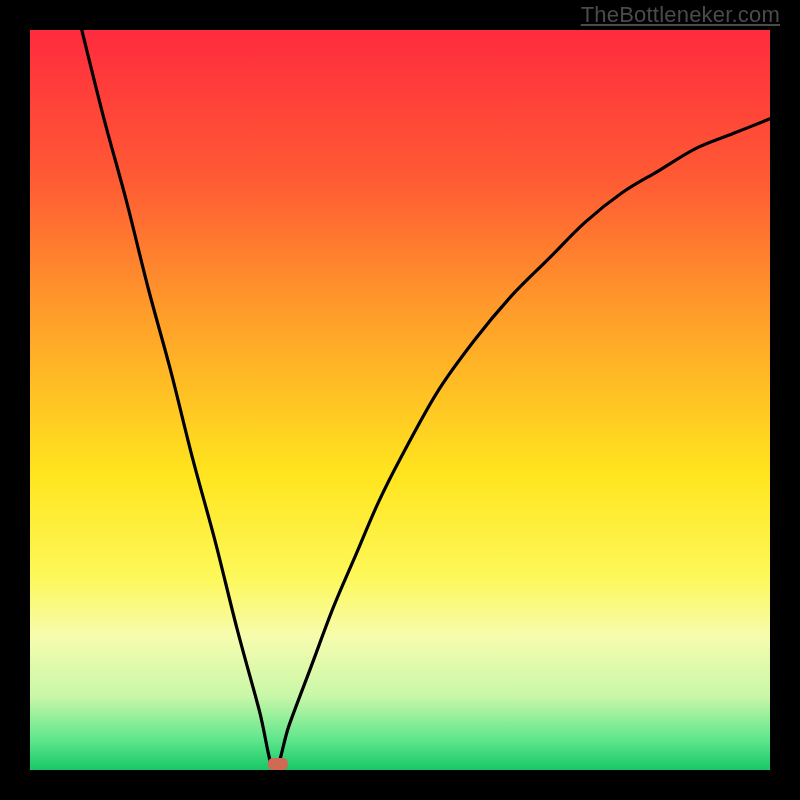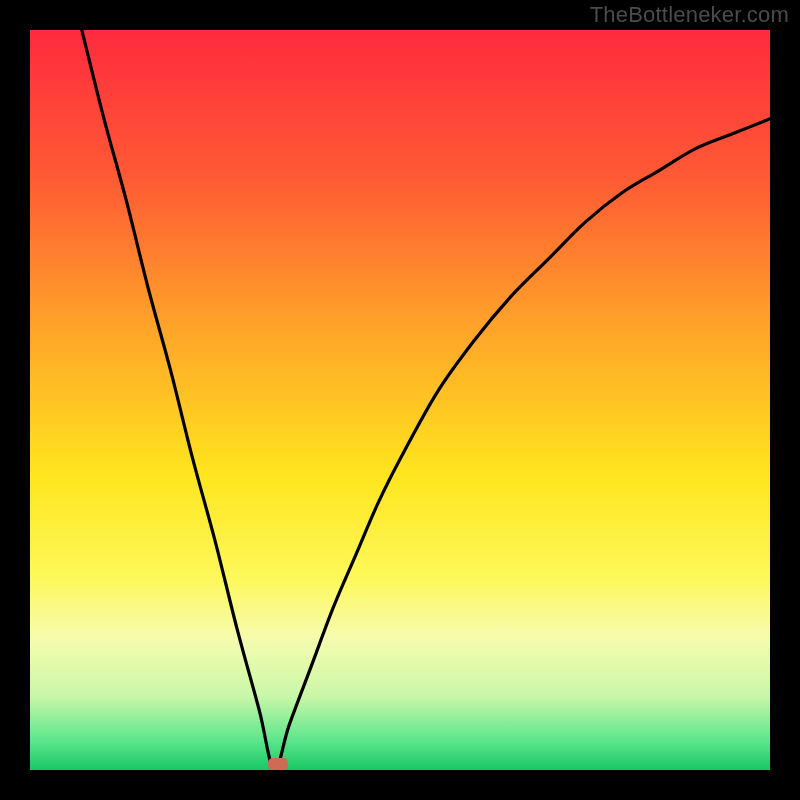--- a/index.html
+++ b/index.html
@@ -13,26 +13,27 @@
   }
   .frame {
     position: relative;
     width: 800px;
     height: 800px;
     background: #000;
   }
   .watermark {
     position: absolute;
     top: 2px;
-    right: 11px;
+    right: 20px;
     color: #4b4b4b;
     font-size: 22px;
     font-weight: 500;
     letter-spacing: 0.2px;
     z-index: 10;
+    text-decoration: underline;
   }
   .plot-area {
     position: absolute;
     left: 30px;
     top: 30px;
     width: 740px;
     height: 740px;
     overflow: hidden;
   }
   .plot-area svg {

